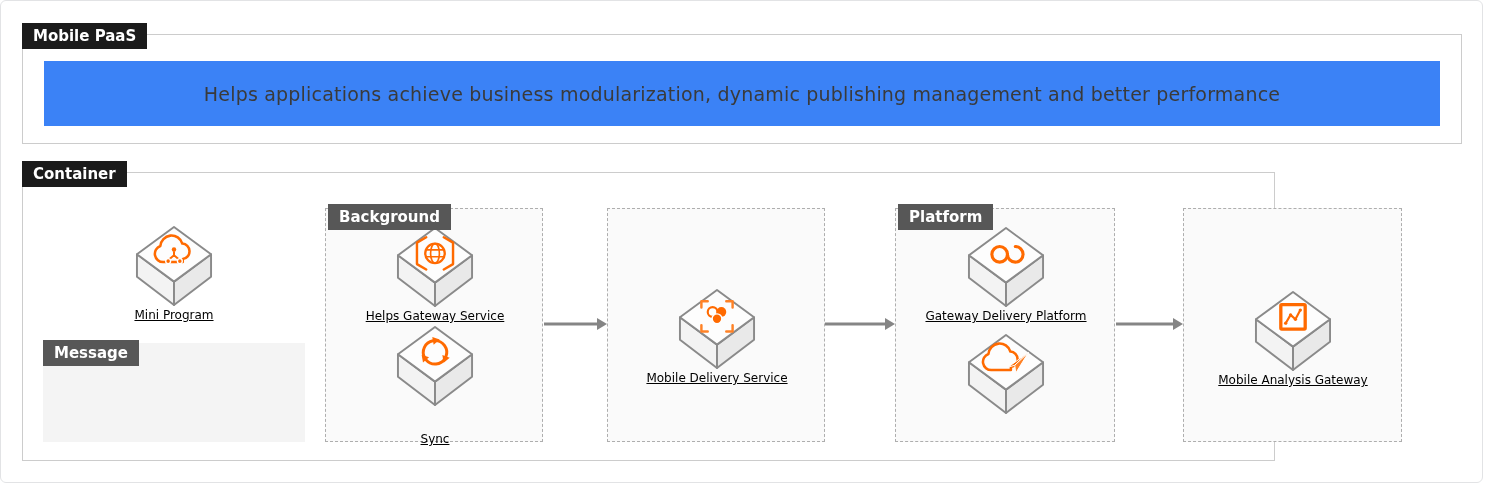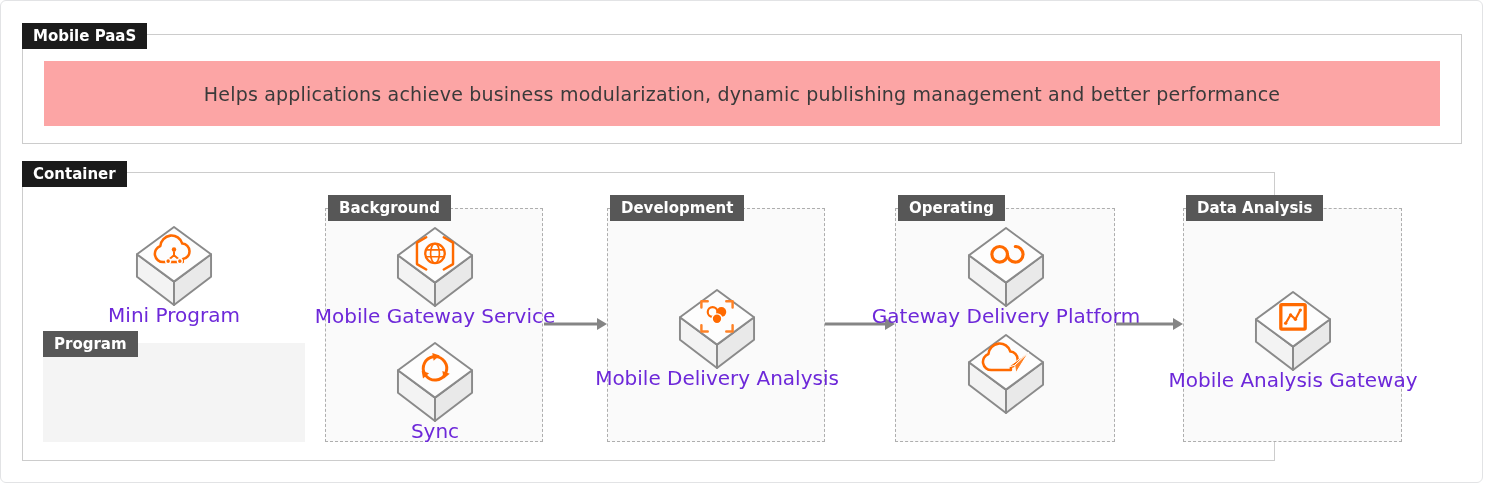--- a/index.html
+++ b/index.html
@@ -9,34 +9,34 @@
     font-family:"DejaVu Sans","Liberation Sans",sans-serif;overflow:hidden;
   }
   .panel{position:absolute;border:1px solid #cccccc;background:#ffffff;box-sizing:border-box;}
   #paas-panel{left:21px;top:33px;width:1440px;height:110px;}
   #container-panel{left:21px;top:171px;width:1253px;height:289px;}
   .badge{
     position:absolute;color:#ffffff;font-weight:bold;font-size:15px;line-height:18px;
     padding:4px 11px;white-space:nowrap;z-index:5;
   }
   .badge-dark{background:#1b1b1b;top:-12px;left:-1px;text-align:center;}
-  .badge-gray{background:#575757;}
+  .badge-gray{background:#575757;margin-top:9px;}
   .paas-banner{
-    position:absolute;left:21px;top:26px;width:1396px;height:65px;background:#fca5a5;
+    position:absolute;left:21px;top:26px;width:1396px;height:65px;background:#3b82f6;
     display:flex;align-items:center;justify-content:center;
     font-size:19px;color:#3a3a3a;letter-spacing:0.2px;
   }
   .group{
     position:absolute;border:1px dashed #aeaeae;background:#fafafa;box-sizing:border-box;
     width:218px;height:234px;top:35px;
   }
   .group .badge-gray{top:-14px;left:2px;}
   .service{position:absolute;width:200px;display:flex;flex-direction:column;align-items:center;}
   .service svg.cube{width:78px;height:82px;display:block;}
-  .svc-label{font-size:20px;color:#6d28d9;white-space:nowrap;margin-top:-1px;line-height:19px;}
+  .svc-label{font-size:12px;color:#000000;white-space:nowrap;margin-top:-1px;line-height:19px;text-decoration:underline;}
   .sec-bg{position:absolute;left:20px;top:170px;width:262px;height:99px;background:#f4f4f4;}
   #security-badge{left:20px;top:158px;}
   .arrow{position:absolute;height:14px;}
 </style>
 </head>
 <body>
 
 <div class="stage">
 
   <section class="panel" id="paas-panel">
@@ -57,40 +57,40 @@
           <path d="M40 27.5 V31 M40 31 L34.5 35.5 M40 31 L45.5 35.5" stroke-width="2"></path>
         </g>
         <circle cx="40" cy="25" r="2.3" fill="#FF6A00"></circle>
         <circle cx="34" cy="37" r="2.5" fill="#FF6A00" stroke="#fff" stroke-width="1.4"></circle>
         <circle cx="46" cy="37" r="2.5" fill="#FF6A00" stroke="#fff" stroke-width="1.4"></circle>
       </svg>
       <div class="svc-label">Mini Program</div>
     </div>
 
     <div class="sec-bg"></div>
-    <div class="badge badge-gray" id="security-badge">Program</div>
+    <div class="badge badge-gray" id="security-badge">Message</div>
 
     <div class="group" style="left:302px;">
       <div class="badge badge-gray">Background</div>
       <div class="service" style="left:9px;top:17px;">
         <svg class="cube" viewBox="0 0 80 84">
           <path d="M2 30 L2 53 L40 82 L40 58 Z" fill="#f3f3f3" stroke="#8a8a8a" stroke-width="2" stroke-linejoin="round"></path>
           <path d="M78 30 L78 53 L40 82 L40 58 Z" fill="#e9e9e9" stroke="#8a8a8a" stroke-width="2" stroke-linejoin="round"></path>
           <path d="M40 2 L78 30 L40 58 L2 30 Z" fill="#fdfdfd" stroke="#8a8a8a" stroke-width="2" stroke-linejoin="round"></path>
           <g stroke="#FF6A00" fill="none" stroke-linecap="round" stroke-linejoin="round">
             <path d="M31 11.5 L21.5 17 V39 L31 44.5" stroke-width="2.5"></path>
             <path d="M49 11.5 L58.5 17 V39 L49 44.5" stroke-width="2.5"></path>
             <circle cx="40" cy="28" r="10" stroke-width="2.4"></circle>
             <ellipse cx="40" cy="28" rx="4.5" ry="10" stroke-width="1.7"></ellipse>
             <path d="M30.8 24.5 H49.2 M30.8 31.5 H49.2" stroke-width="1.7"></path>
           </g>
         </svg>
-        <div class="svc-label">Mobile Gateway Service</div>
+        <div class="svc-label">Helps Gateway Service</div>
       </div>
-      <div class="service" style="left:9px;top:132px;">
+      <div class="service" style="left:9px;top:116px;gap:24px;">
         <svg class="cube" viewBox="0 0 80 84">
           <path d="M2 30 L2 53 L40 82 L40 58 Z" fill="#f3f3f3" stroke="#8a8a8a" stroke-width="2" stroke-linejoin="round"></path>
           <path d="M78 30 L78 53 L40 82 L40 58 Z" fill="#e9e9e9" stroke="#8a8a8a" stroke-width="2" stroke-linejoin="round"></path>
           <path d="M40 2 L78 30 L40 58 L2 30 Z" fill="#fdfdfd" stroke="#8a8a8a" stroke-width="2" stroke-linejoin="round"></path>
           <g>
             <g>
               <path d="M40 16 A12 12 0 0 1 51.3 32.1" fill="none" stroke="#FF6A00" stroke-width="3" stroke-linecap="round"></path>
               <polygon points="48.9,38.7 55.1,33.5 47.5,30.7" fill="#FF6A00"></polygon>
             </g>
             <g transform="rotate(120 40 28)">
@@ -106,47 +106,46 @@
         <div class="svc-label">Sync</div>
       </div>
     </div>
 
     <svg class="arrow" style="left:520px;top:144px;width:65px;" viewBox="0 0 65 14">
       <line x1="1" y1="7" x2="54" y2="7" stroke="#858585" stroke-width="3"></line>
       <polygon points="54,1 64,7 54,13" fill="#858585"></polygon>
     </svg>
 
     <div class="group" style="left:584px;">
-      <div class="badge badge-gray">Development</div>
       <div class="service" style="left:9px;top:79px;">
         <svg class="cube" viewBox="0 0 80 84">
           <path d="M2 30 L2 53 L40 82 L40 58 Z" fill="#f3f3f3" stroke="#8a8a8a" stroke-width="2" stroke-linejoin="round"></path>
           <path d="M78 30 L78 53 L40 82 L40 58 Z" fill="#e9e9e9" stroke="#8a8a8a" stroke-width="2" stroke-linejoin="round"></path>
           <path d="M40 2 L78 30 L40 58 L2 30 Z" fill="#fdfdfd" stroke="#8a8a8a" stroke-width="2" stroke-linejoin="round"></path>
           <g stroke="#FF8226" fill="none" stroke-width="2.5" stroke-linecap="round" stroke-linejoin="round">
             <path d="M24 20 V13.5 H30.5"></path>
             <path d="M49.5 13.5 H56 V20"></path>
             <path d="M56 38 V44.5 H49.5"></path>
             <path d="M30.5 44.5 H24 V38"></path>
           </g>
           <circle cx="35.5" cy="24.5" r="5" fill="#fff" stroke="#FF6A00" stroke-width="2.2"></circle>
           <circle cx="44.5" cy="24.5" r="5" fill="#FF6A00"></circle>
           <circle cx="40" cy="31.5" r="5" fill="#FF6A00" stroke="#fff" stroke-width="1.5"></circle>
         </svg>
-        <div class="svc-label">Mobile Delivery Analysis</div>
+        <div class="svc-label">Mobile Delivery Service</div>
       </div>
     </div>
 
     <svg class="arrow" style="left:801px;top:144px;width:72px;" viewBox="0 0 72 14">
       <line x1="1" y1="7" x2="61" y2="7" stroke="#858585" stroke-width="3"></line>
       <polygon points="61,1 71,7 61,13" fill="#858585"></polygon>
     </svg>
 
     <div class="group" style="left:872px;width:220px;">
-      <div class="badge badge-gray">Operating</div>
+      <div class="badge badge-gray">Platform</div>
       <div class="service" style="left:10px;top:17px;">
         <svg class="cube" viewBox="0 0 80 84">
           <path d="M2 30 L2 53 L40 82 L40 58 Z" fill="#f3f3f3" stroke="#8a8a8a" stroke-width="2" stroke-linejoin="round"></path>
           <path d="M78 30 L78 53 L40 82 L40 58 Z" fill="#e9e9e9" stroke="#8a8a8a" stroke-width="2" stroke-linejoin="round"></path>
           <path d="M40 2 L78 30 L40 58 L2 30 Z" fill="#fdfdfd" stroke="#8a8a8a" stroke-width="2" stroke-linejoin="round"></path>
           <circle cx="33.5" cy="29" r="8" fill="none" stroke="#FF6A00" stroke-width="3.2"></circle>
           <path d="M41.5 29 A8 8 0 1 0 49.5 21" fill="none" stroke="#FF6A00" stroke-width="3.2" stroke-linecap="round"></path>
         </svg>
         <div class="svc-label">Gateway Delivery Platform</div>
       </div>
@@ -161,21 +160,20 @@
         </svg>
       </div>
     </div>
 
     <svg class="arrow" style="left:1092px;top:144px;width:69px;" viewBox="0 0 69 14">
       <line x1="1" y1="7" x2="58" y2="7" stroke="#858585" stroke-width="3"></line>
       <polygon points="58,1 68,7 58,13" fill="#858585"></polygon>
     </svg>
 
     <div class="group" style="left:1160px;width:219px;">
-      <div class="badge badge-gray">Data Analysis</div>
       <div class="service" style="left:9px;top:81px;">
         <svg class="cube" viewBox="0 0 80 84">
           <path d="M2 30 L2 53 L40 82 L40 58 Z" fill="#f3f3f3" stroke="#8a8a8a" stroke-width="2" stroke-linejoin="round"></path>
           <path d="M78 30 L78 53 L40 82 L40 58 Z" fill="#e9e9e9" stroke="#8a8a8a" stroke-width="2" stroke-linejoin="round"></path>
           <path d="M40 2 L78 30 L40 58 L2 30 Z" fill="#fdfdfd" stroke="#8a8a8a" stroke-width="2" stroke-linejoin="round"></path>
           <rect x="27.5" y="15" width="25" height="25" rx="1" fill="#ffffff" stroke="#FF6A00" stroke-width="3.4"></rect>
           <polyline points="32.5,34 37.5,25.5 42.5,30 47.5,20.5" fill="none" stroke="#FF6A00" stroke-width="2.2" stroke-linecap="round" stroke-linejoin="round"></polyline>
           <circle cx="32.5" cy="34" r="1.7" fill="#FF6A00"></circle>
           <circle cx="37.5" cy="25.5" r="1.7" fill="#FF6A00"></circle>
           <circle cx="42.5" cy="30" r="1.7" fill="#FF6A00"></circle>

